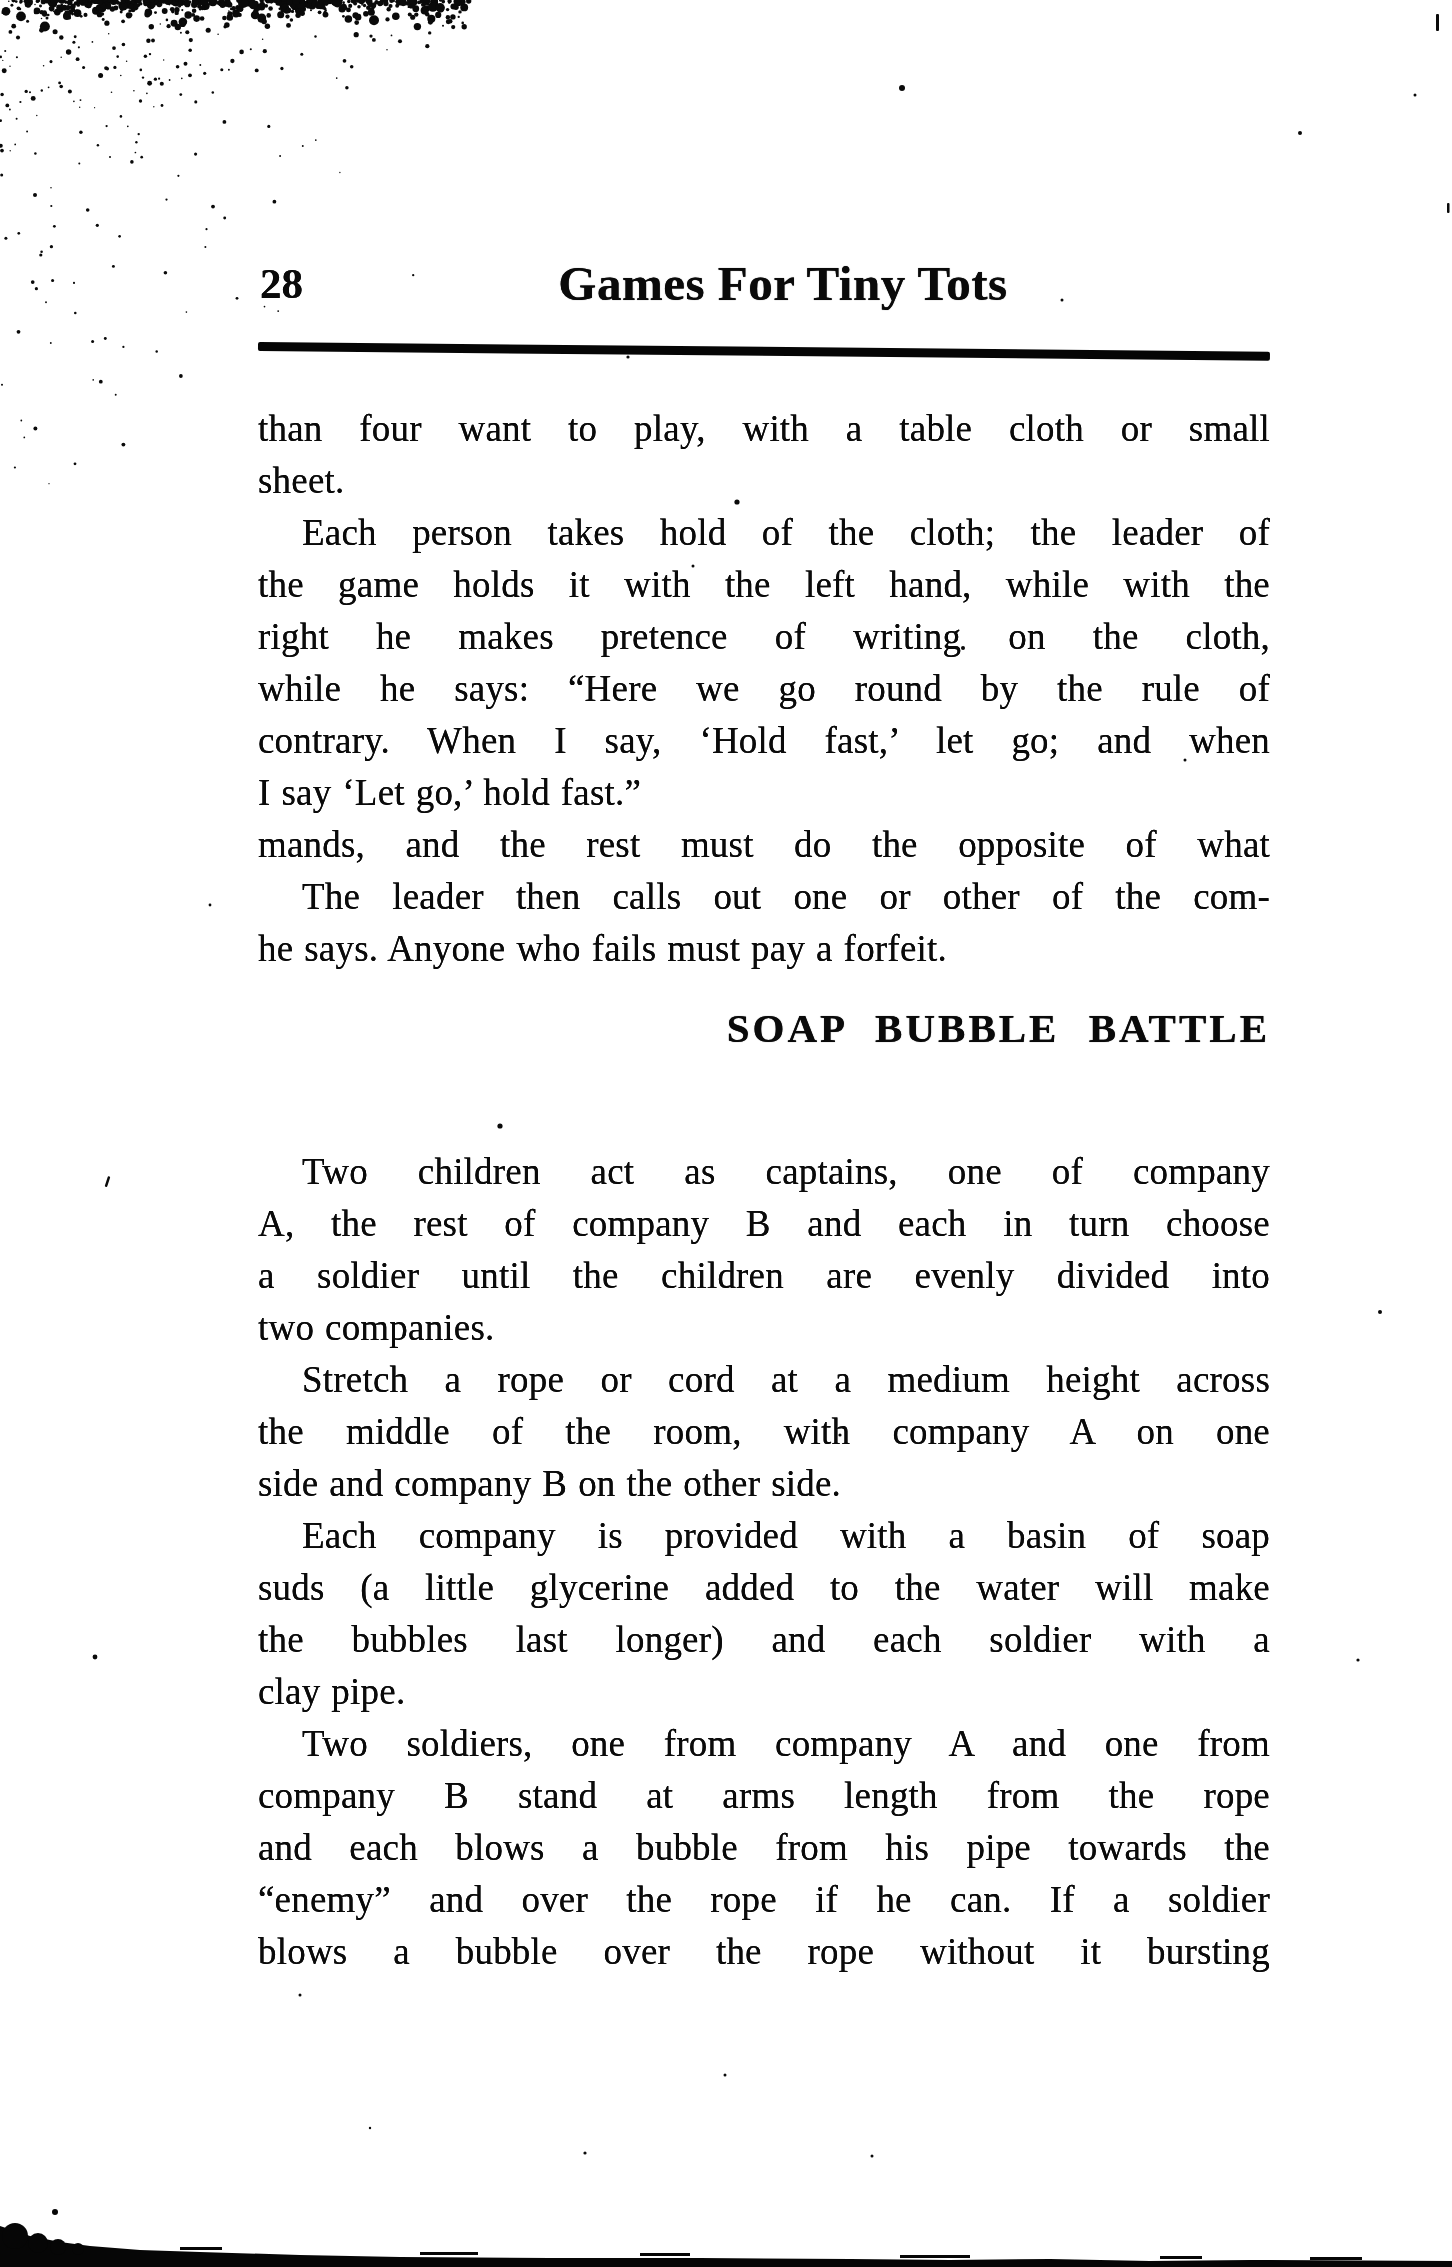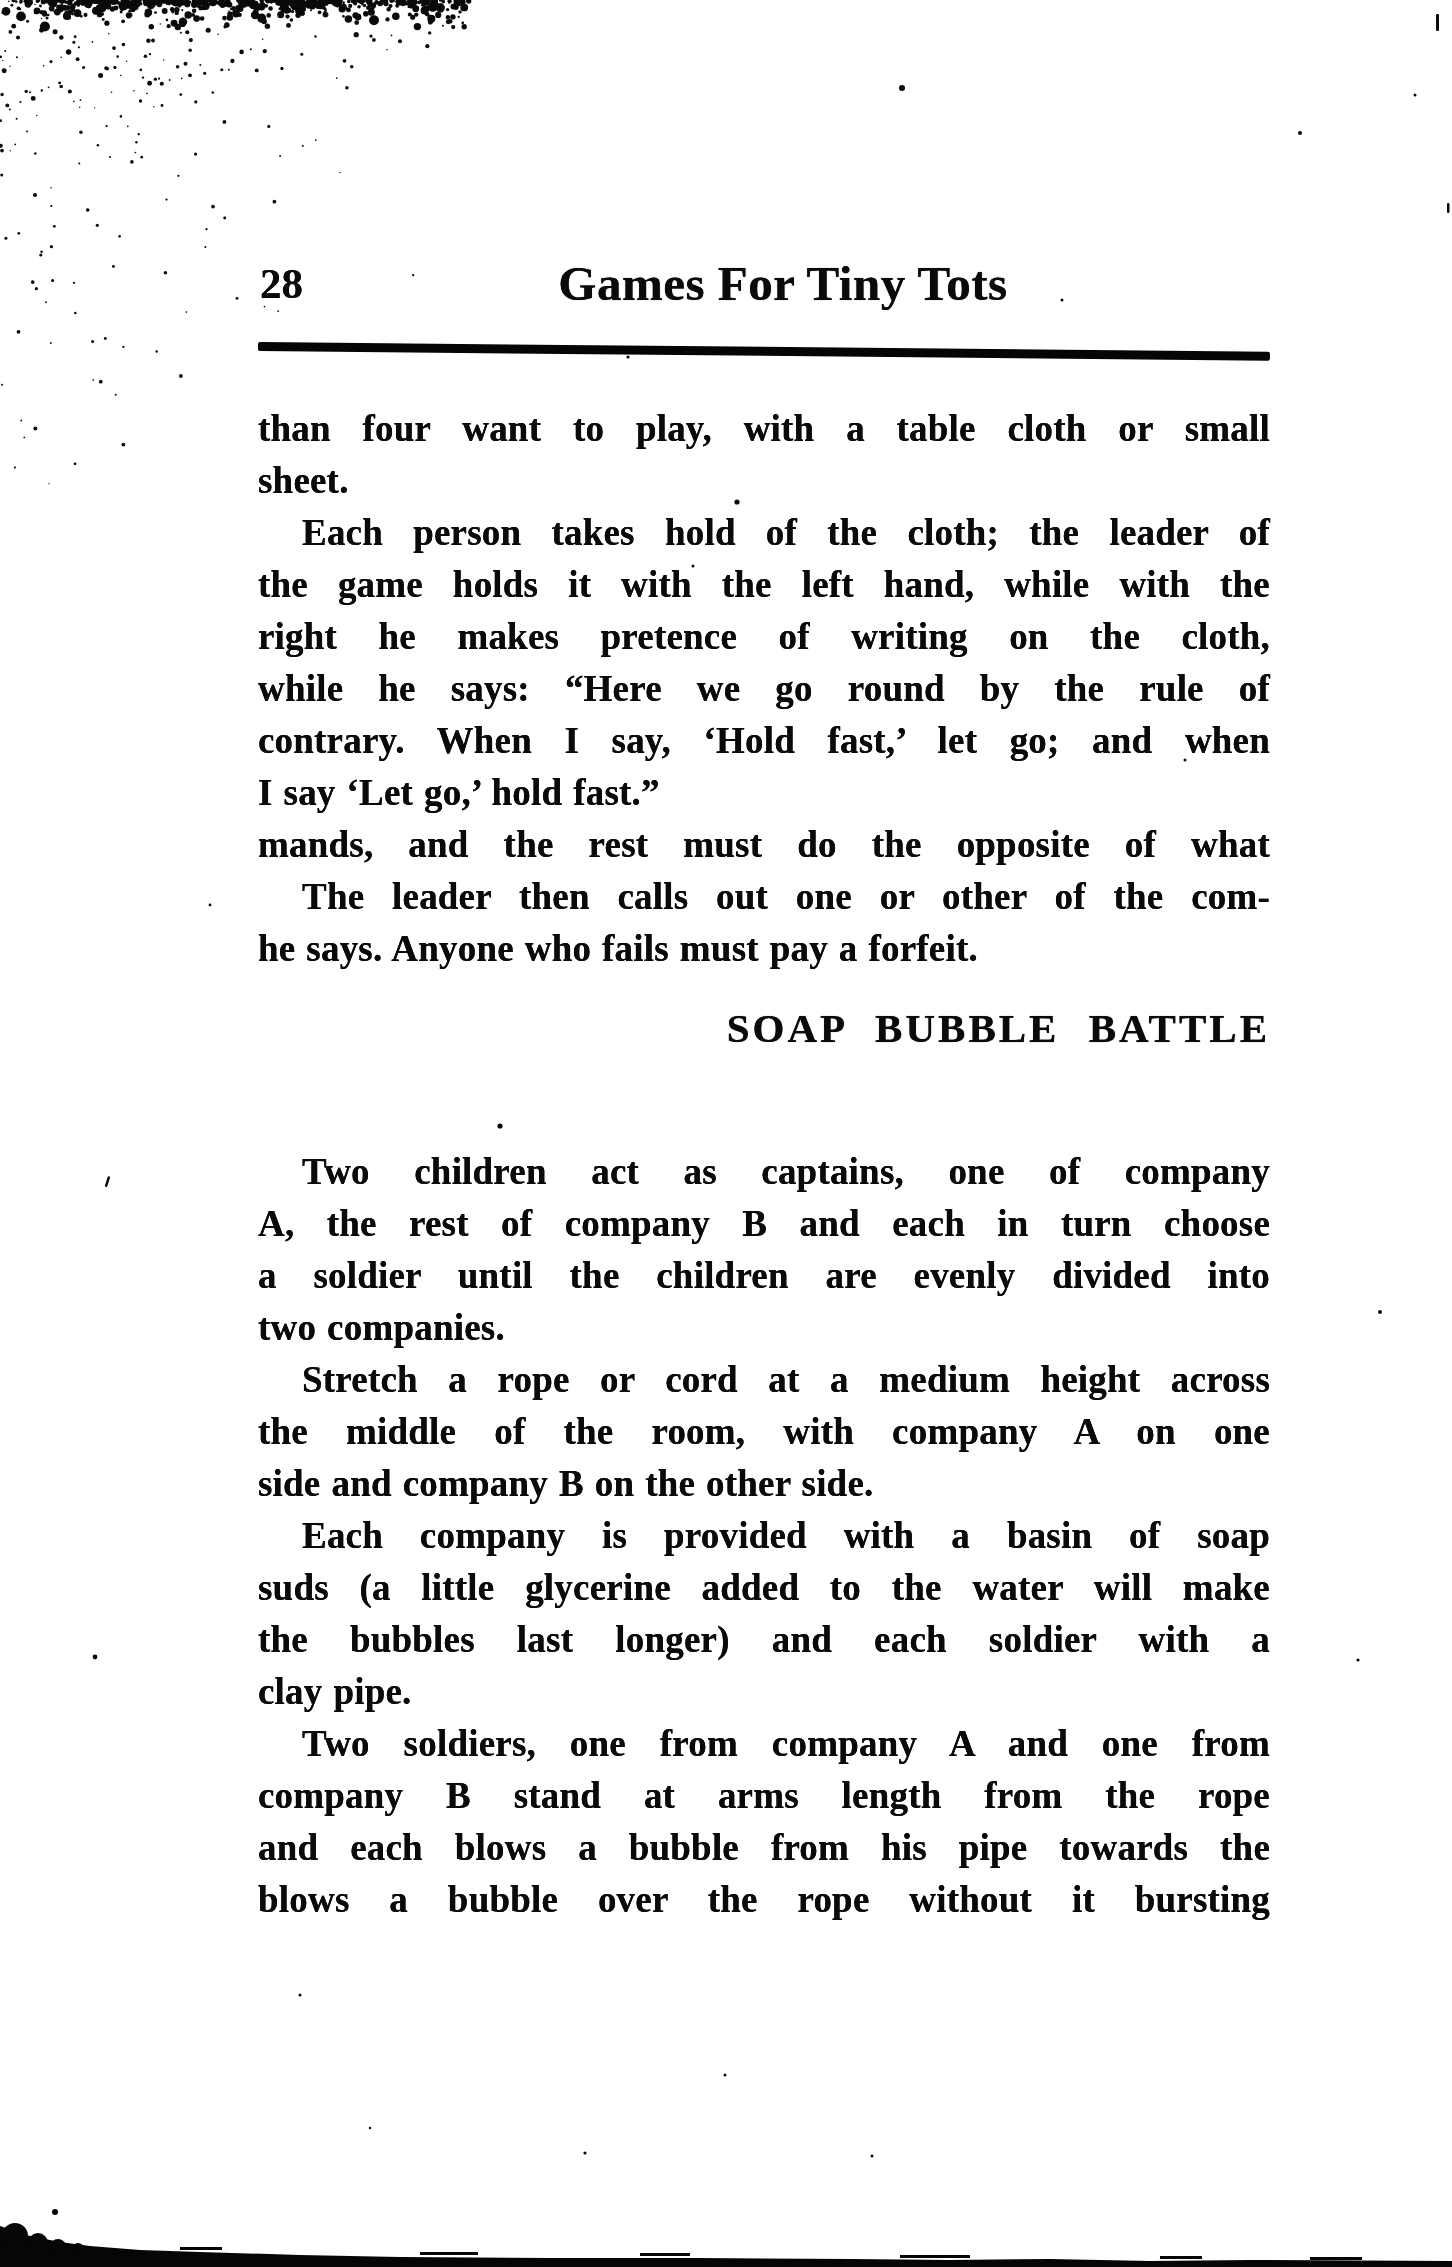--- a/index.html
+++ b/index.html
@@ -24,21 +24,21 @@
     font-size:49px;font-weight:700;line-height:56px;
     letter-spacing:.5px;
     text-shadow:0 0 .7px currentColor;
   }
   .head-rule{
     position:absolute;left:258px;top:342px;width:1012px;height:9px;
     background:#050505;
     transform:rotate(0.55deg);transform-origin:left center;
     border-radius:2px;
   }
-  .body-block{font-size:37px;font-weight:700;}
+  .body-block{font-size:37px;font-weight:400;}
   .line{
     height:52px;line-height:52px;
     text-align:justify;text-align-last:justify;
     letter-spacing:.2px;word-spacing:1.5px;
     white-space:nowrap;
     text-shadow:0 0 .55px currentColor;
   }
   .line.noj{text-align-last:left;}
   .line.indent{text-indent:44px;}
   .block1{top:403px;}
@@ -87,20 +87,21 @@
       <div class="line indent">Stretch a rope or cord at a medium height across</div>
       <div class="line">the middle of the room, with company A on one</div>
       <div class="line noj">side and company B on the other side.</div>
       <div class="line indent">Each company is provided with a basin of soap</div>
       <div class="line">suds (a little glycerine added to the water will make</div>
       <div class="line">the bubbles last longer) and each soldier with a</div>
       <div class="line noj">clay pipe.</div>
       <div class="line indent">Two soldiers, one from company A and one from</div>
       <div class="line">company B stand at arms length from the rope</div>
       <div class="line">and each blows a bubble from his pipe towards the</div>
+      <div class="line">“enemy” and over the rope if he can. If a soldier</div>
       <div class="line">blows a bubble over the rope without it bursting</div>
     </div>
 
   <svg class="artifacts" viewBox="0 0 1452 2267" xmlns="http://www.w3.org/2000/svg">
     <g id="speckles" fill="#0a0a0a">
         <circle cx="102.1" cy="8.3" r="3.97"></circle>
         <circle cx="200.7" cy="2.8" r="2.26"></circle>
         <circle cx="227.3" cy="3.9" r="2.08"></circle>
         <circle cx="151.3" cy="5.7" r="3.23"></circle>
         <circle cx="269.5" cy="0.1" r="2.15"></circle>

